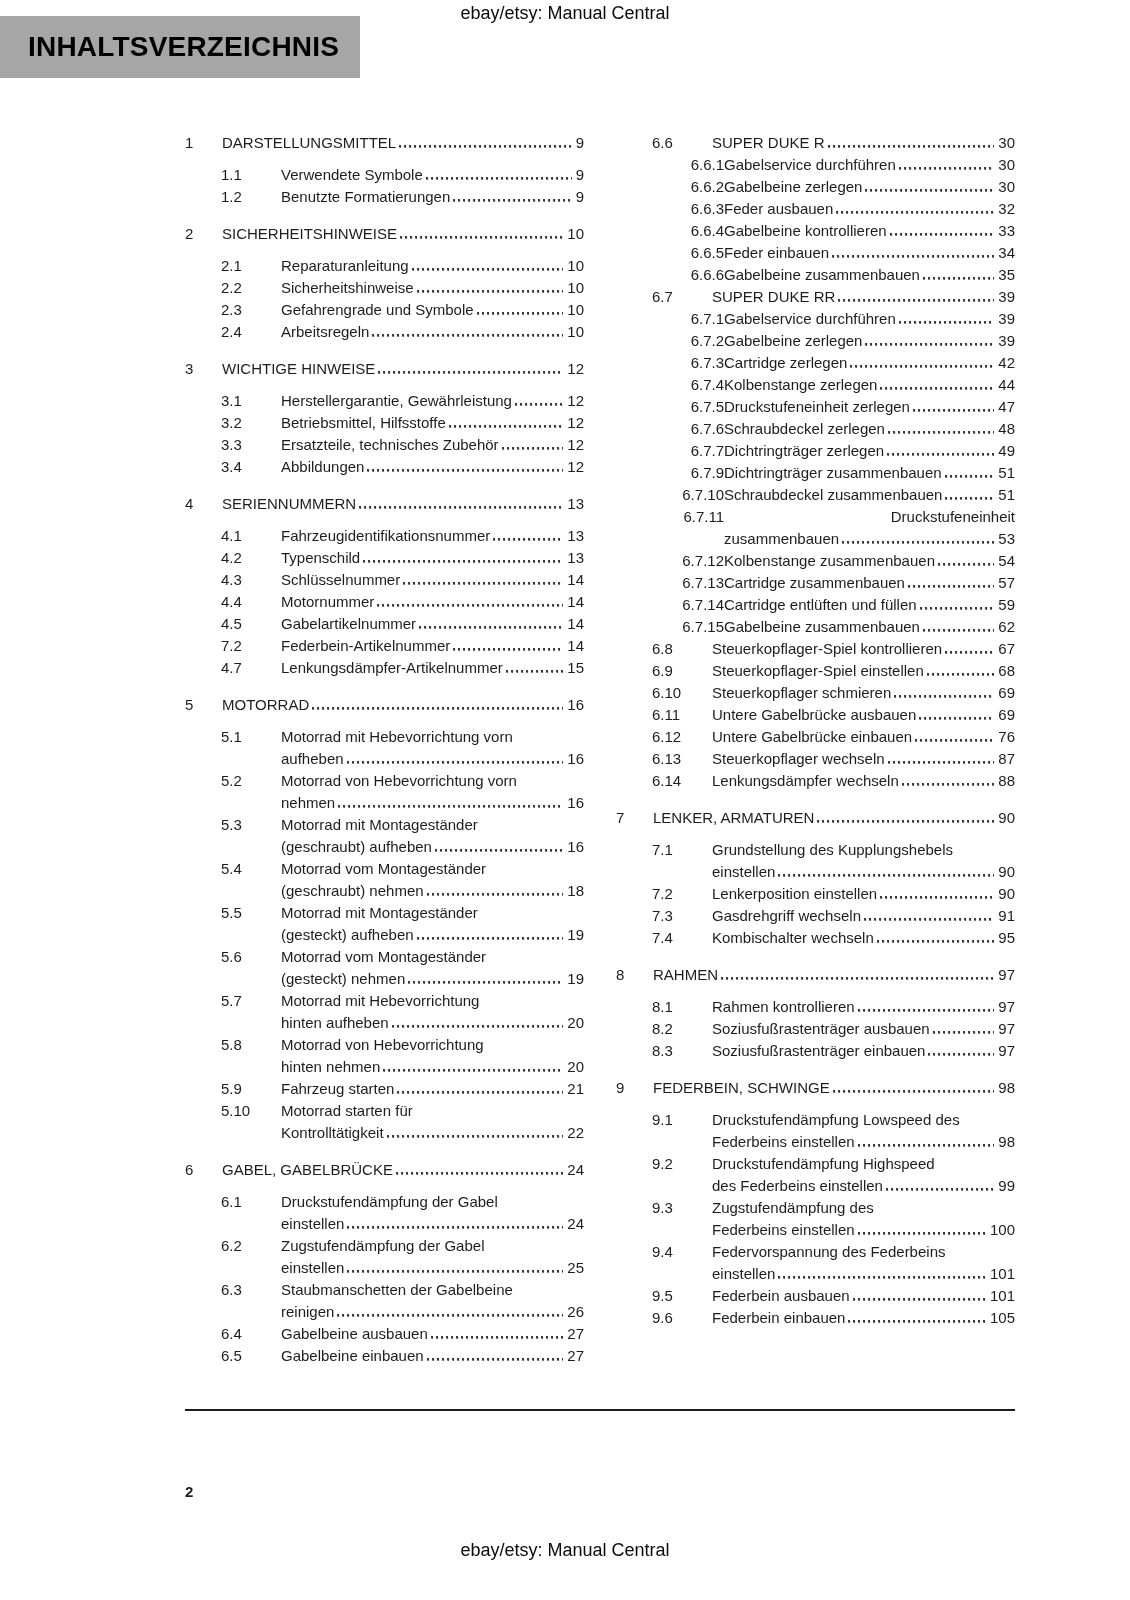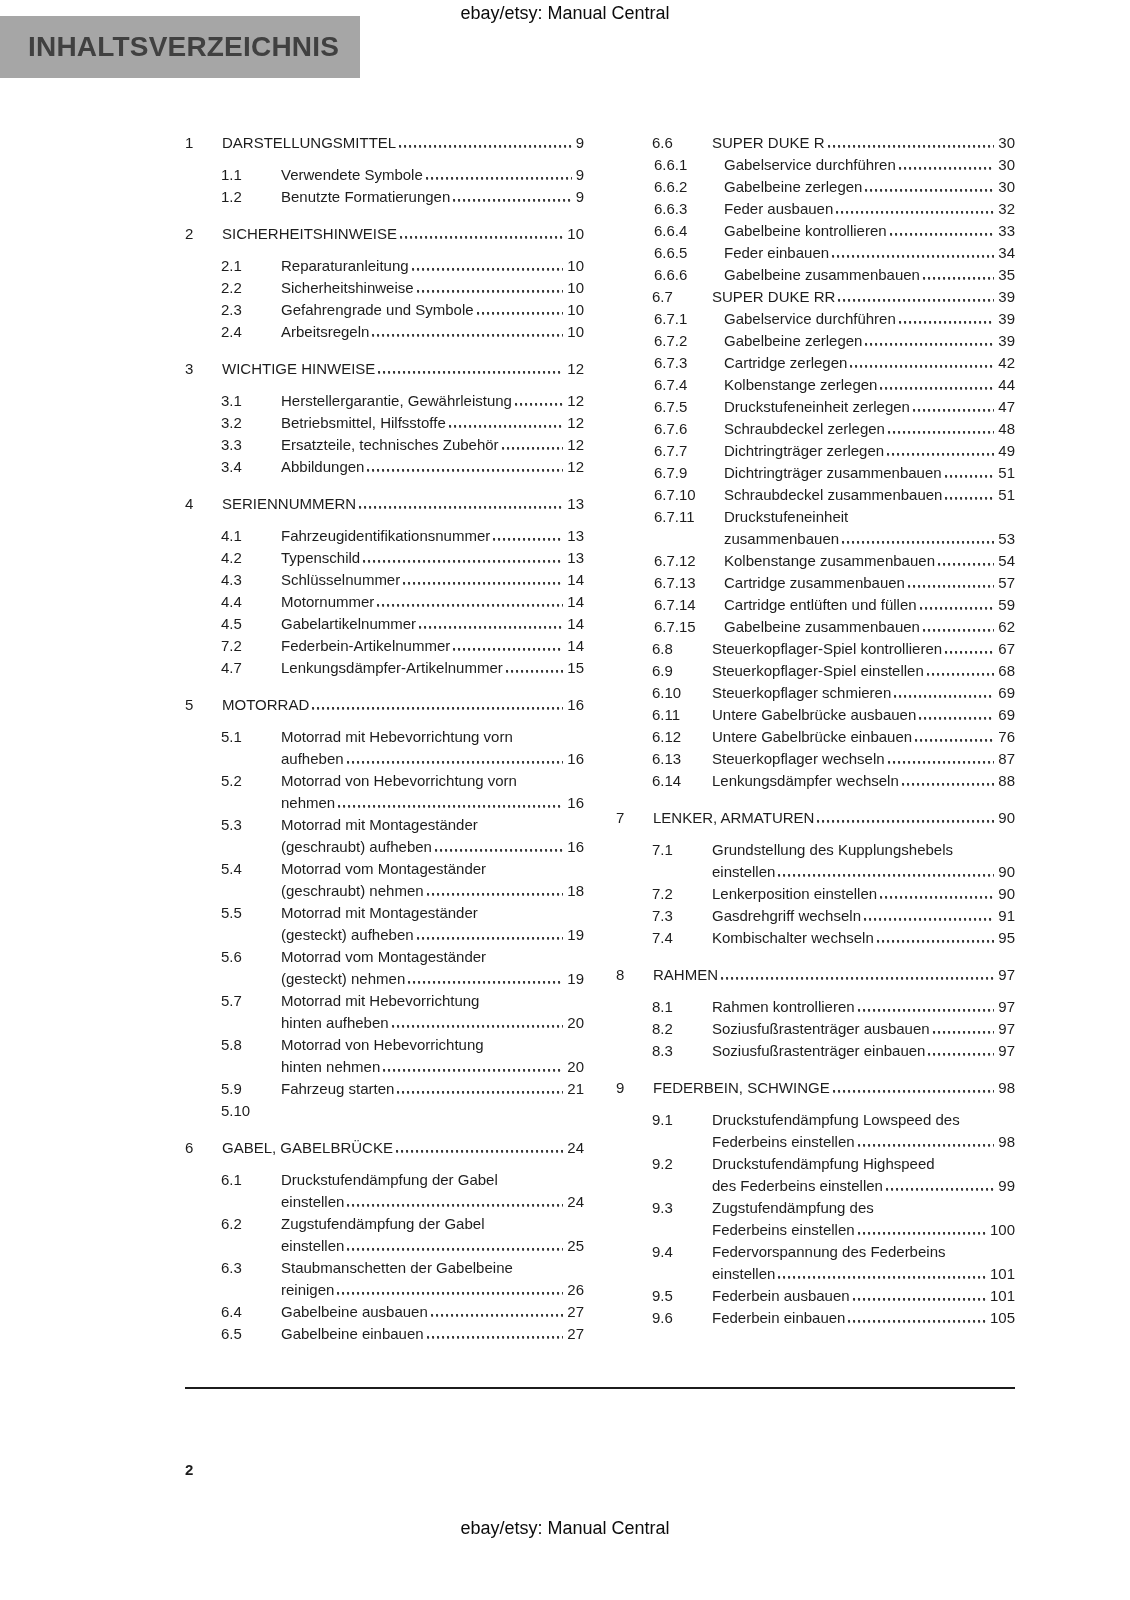--- a/index.html
+++ b/index.html
@@ -22,37 +22,37 @@
     left:0; top:16px;
     width:360px; height:62px;
     background:#a6a6a6;
     display:flex; align-items:center;
     padding-left:28px;
     box-sizing:border-box;
   }
   .banner-text {
     font-weight:bold;
     font-size:28px;
-    color:#404040;
+    color:#000000;
     letter-spacing:0.2px;
   }
   .toc {
     margin:108px 115px 0 185px;
     display:flex;
     gap:32px;
   }
   .toc-col { flex:1 1 0; min-width:0; }
   .entry { display:flex; font-size:15px; line-height:22px; }
   .entry .num { flex:none; }
   .entry.level-1 { margin-top:15px; margin-bottom:10px; }
   .toc-col .entry.level-1:first-child { margin-top:0; }
   .entry.level-1 .num { width:37px; }
   .entry.level-2 { padding-left:36px; }
   .entry.level-2 .num { width:60px; }
-  .entry.level-3 { padding-left:38px; }
+  .entry.level-3 { padding-left:38px;text-align:right; }
   .entry.level-3 .num { width:70px; }
   .entry .body { flex:1 1 auto; min-width:0; }
   .tline.last { display:flex; align-items:baseline; }
   .dots {
     flex:1 1 10px;
     min-width:10px;
     height:3px;
     margin:0 3px;
     background-image:radial-gradient(circle at 1.1px 1.4px, #3a3a3a 1.1px, transparent 1.45px);
     background-repeat:repeat-x;
@@ -401,20 +401,28 @@
         <div class="body">
           <div class="tline last">
             <span class="ttext">Fahrzeug starten</span>
             <span class="dots"></span>
             <span class="pg">21</span>
           </div>
         </div>
       </div>
       <div class="entry level-2">
         <span class="num">5.10</span>
+        <div class="body">
+          <div class="tline">Motorrad starten für</div>
+          <div class="tline last">
+            <span class="ttext">Kontrolltätigkeit</span>
+            <span class="dots"></span>
+            <span class="pg">22</span>
+          </div>
+        </div>
       </div>
       <div class="entry level-1">
         <span class="num">6</span>
         <div class="body">
           <div class="tline last">
             <span class="ttext">GABEL, GABELBRÜCKE</span>
             <span class="dots"></span>
             <span class="pg">24</span>
           </div>
         </div>

